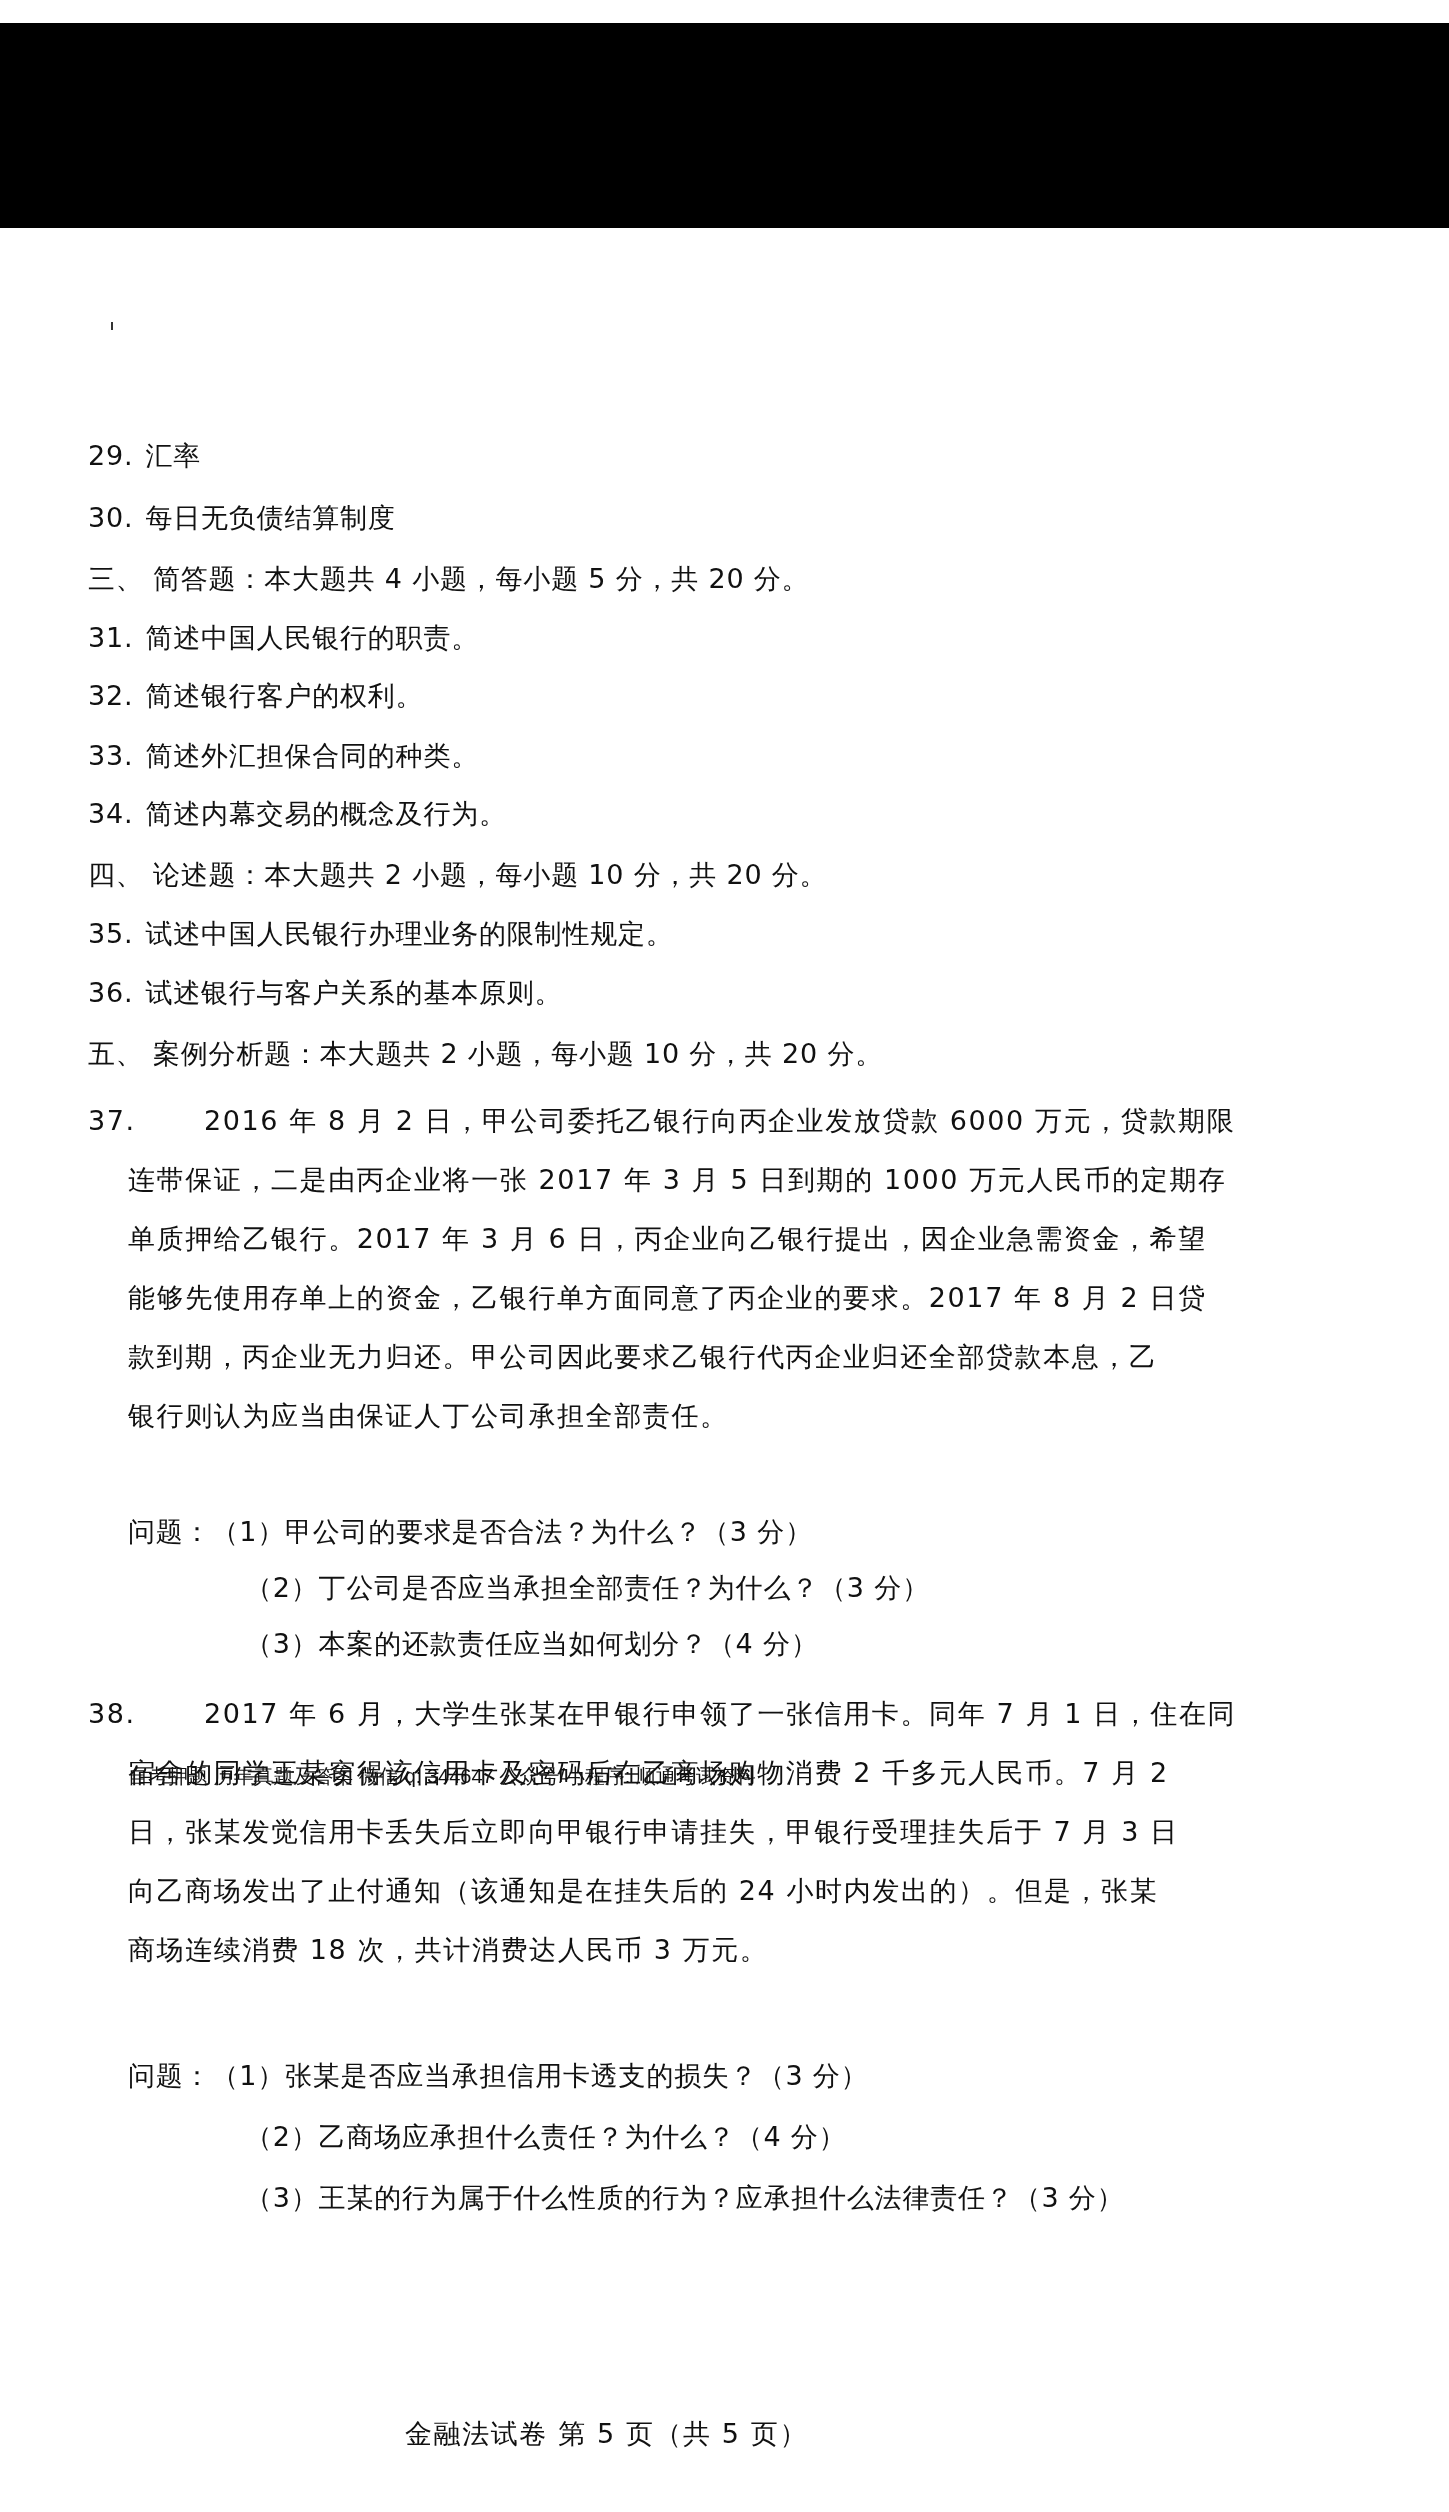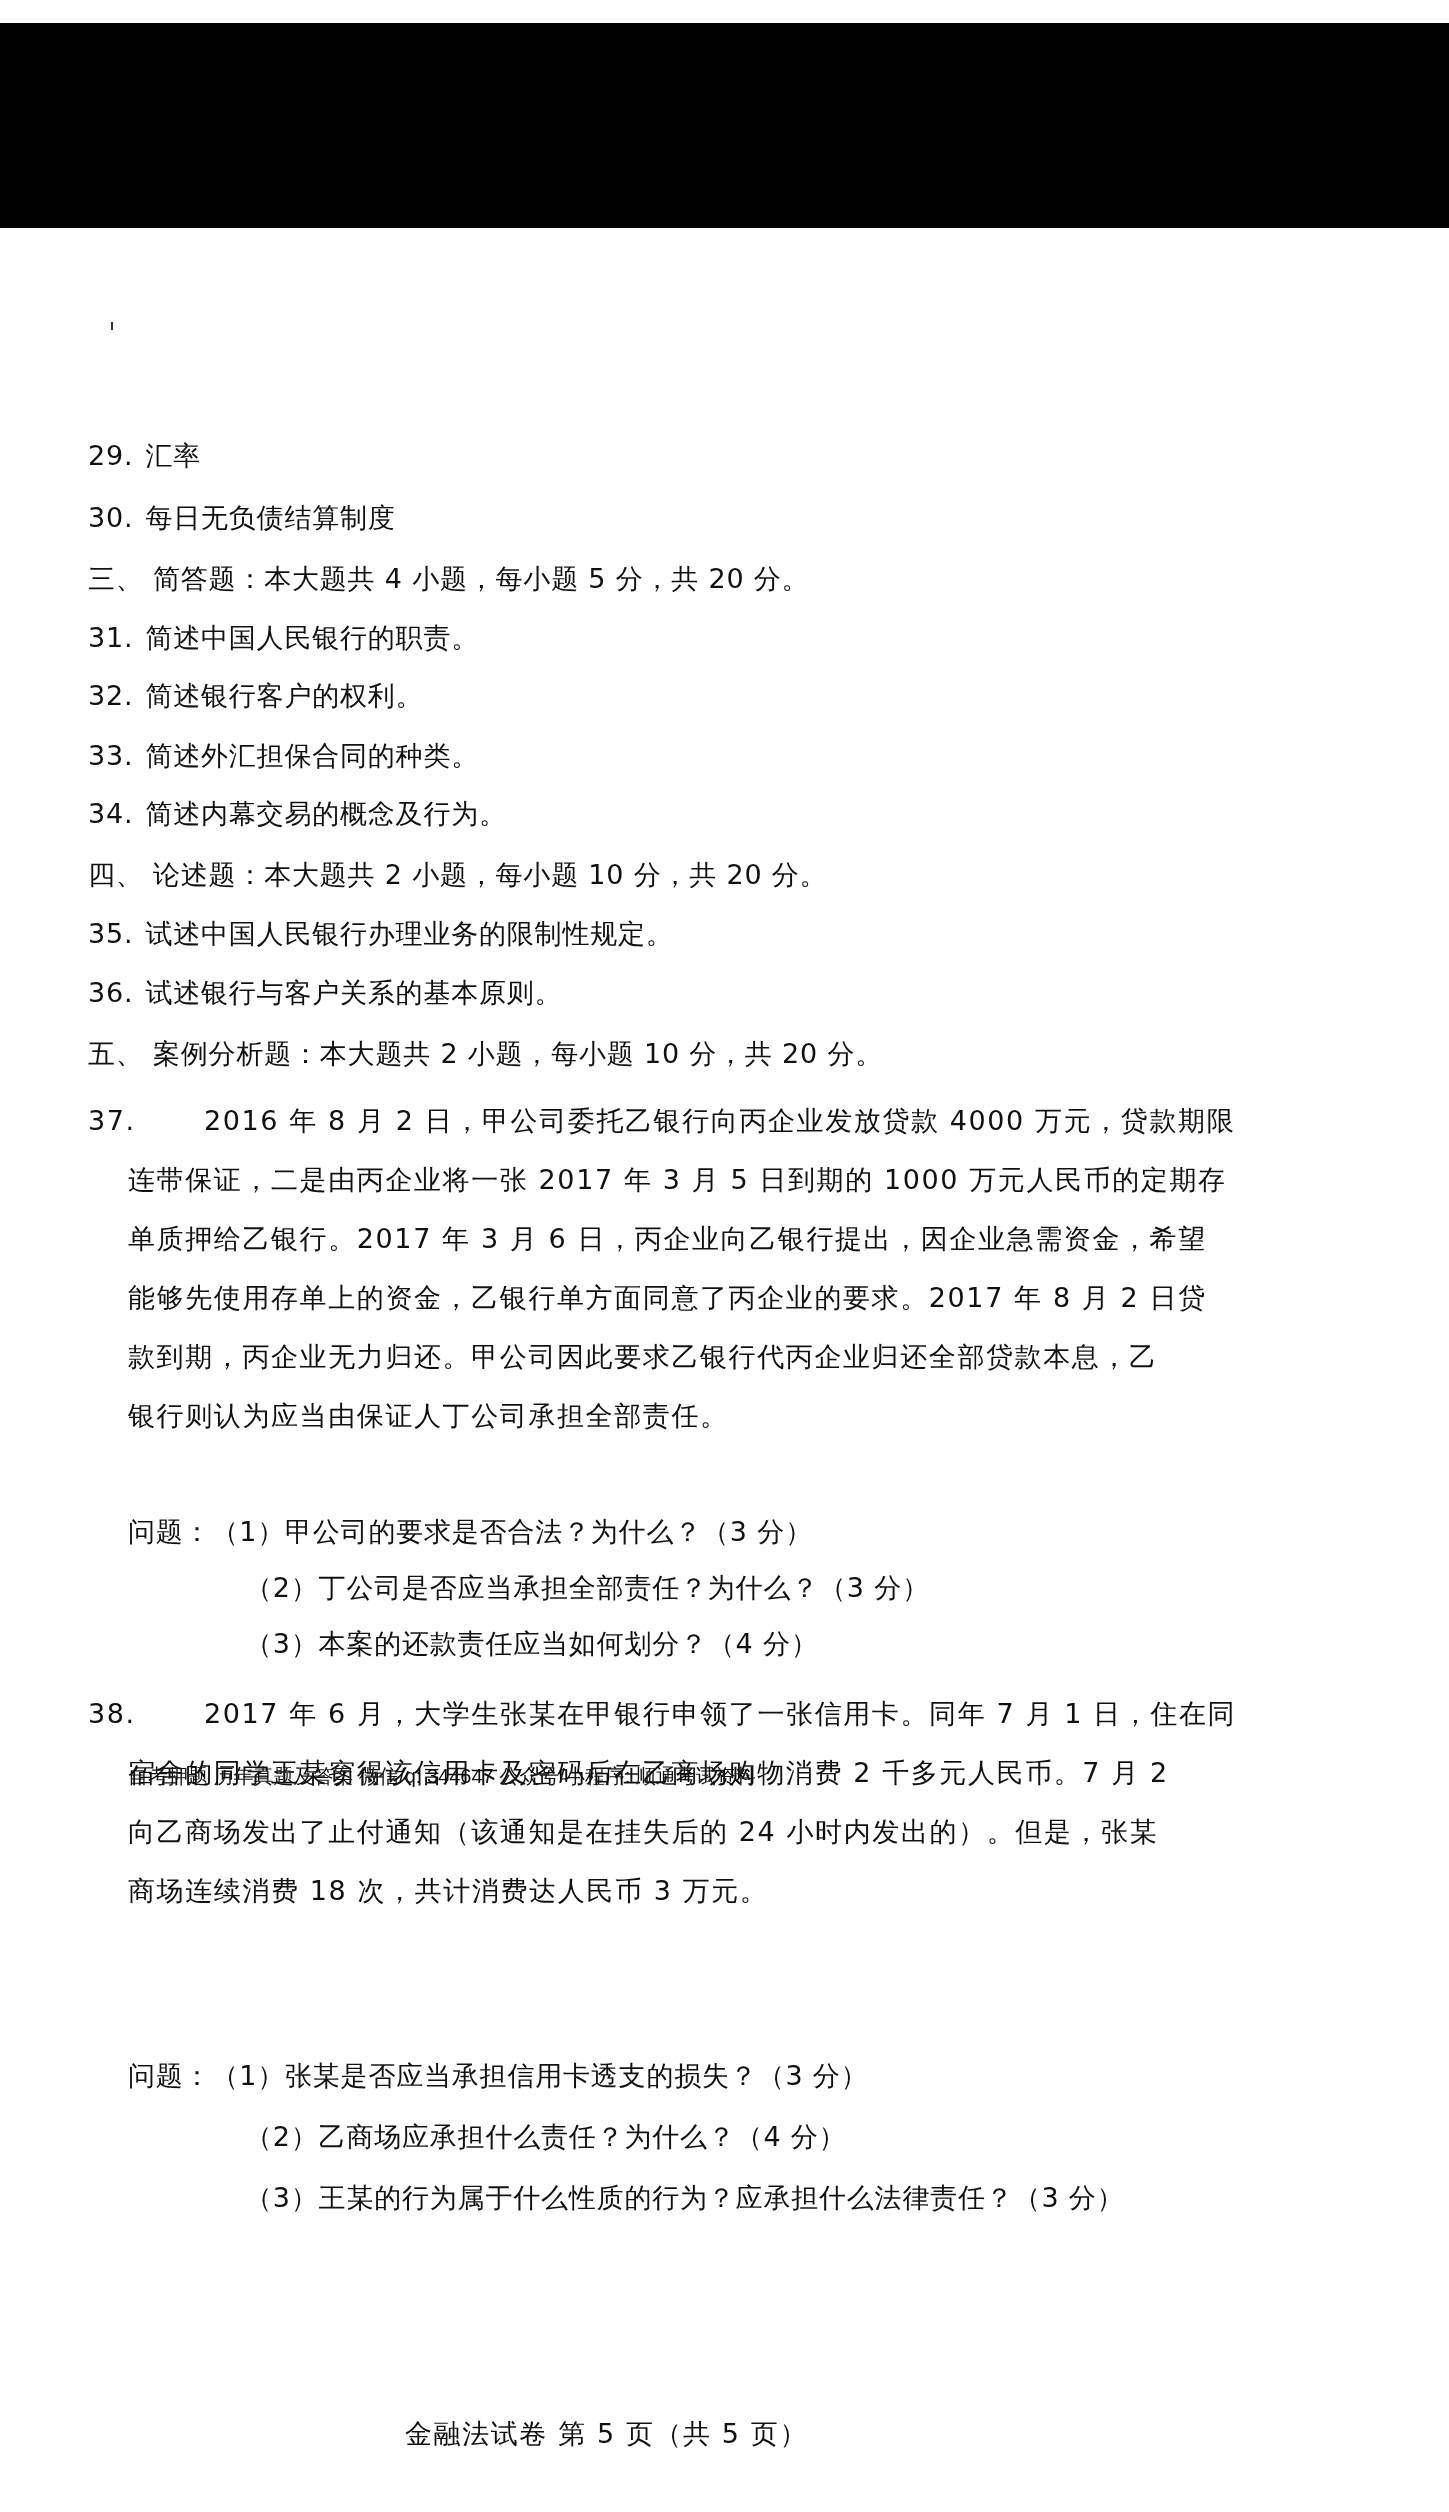--- a/index.html
+++ b/index.html
@@ -140,36 +140,37 @@
   <span class="num">36.</span>
   <span>试述银行与客户关系的基本原则。</span>
 </div>
 
 <div class="line" style="top:1038px;">
   <span class="num">五、</span>
   <span>案例分析题：本大题共 2 小题，每小题 10 分，共 20 分。</span>
 </div>
 
 <div class="para" style="top:1091px;">
-  <span class="row"><span class="case-num">37.</span><span>2016 年 8 月 2 日，甲公司委托乙银行向丙企业发放贷款 4000 万元，贷款期限</span></span>
+  <span class="row"><span class="case-num">37.</span><span>2016 年 8 月 2 日，甲公司委托乙银行向丙企业发放贷款 6000 万元，贷款期限</span></span>
   <span class="row indent-row">连带保证，二是由丙企业将一张 2017 年 3 月 5 日到期的 1000 万元人民币的定期存</span>
   <span class="row indent-row">单质押给乙银行。2017 年 3 月 6 日，丙企业向乙银行提出，因企业急需资金，希望</span>
   <span class="row indent-row">能够先使用存单上的资金，乙银行单方面同意了丙企业的要求。2017 年 8 月 2 日贷</span>
   <span class="row indent-row">款到期，丙企业无力归还。甲公司因此要求乙银行代丙企业归还全部贷款本息，乙</span>
   <span class="row indent-row">银行则认为应当由保证人丁公司承担全部责任。</span>
 </div>
 <div class="sub-q" style="left:128px;top:1516px;">
   <span>问题：</span><span>（1）甲公司的要求是否合法？为什么？（3 分）</span>
 </div>
 <div class="sub-q" style="left:245px;top:1572px;">（2）丁公司是否应当承担全部责任？为什么？（3 分）</div>
 <div class="sub-q" style="left:245px;top:1628px;text-align:center;">（3）本案的还款责任应当如何划分？（4 分）</div>
 
 <div class="para" style="top:1684px;">
   <span class="row"><span class="case-num">38.</span><span>2017 年 6 月，大学生张某在甲银行申领了一张信用卡。同年 7 月 1 日，住在同</span></span>
   <span class="row indent-row">宿舍的同学王某窃得该信用卡及密码后在乙商场购物消费 2 千多元人民币。7 月 2</span>
+  <span class="row indent-row">日，张某发觉信用卡丢失后立即向甲银行申请挂失，甲银行受理挂失后于 7 月 3 日</span>
   <span class="row indent-row">向乙商场发出了止付通知（该通知是在挂失后的 24 小时内发出的）。但是，张某</span>
   <span class="row indent-row">商场连续消费 18 次，共计消费达人民币 3 万元。</span>
 </div>
 <div class="watermark">自考押题  历年真题及答案   微信/q: 344647   公众号/小程序: 顺通考试资料</div>
 <div class="sub-q" style="left:128px;top:2060px;">
   <span>问题：</span><span>（1）张某是否应当承担信用卡透支的损失？（3 分）</span>
 </div>
 <div class="sub-q" style="left:245px;top:2121px;">（2）乙商场应承担什么责任？为什么？（4 分）</div>
 <div class="sub-q" style="left:245px;top:2182px;">（3）王某的行为属于什么性质的行为？应承担什么法律责任？（3 分）</div>
 

